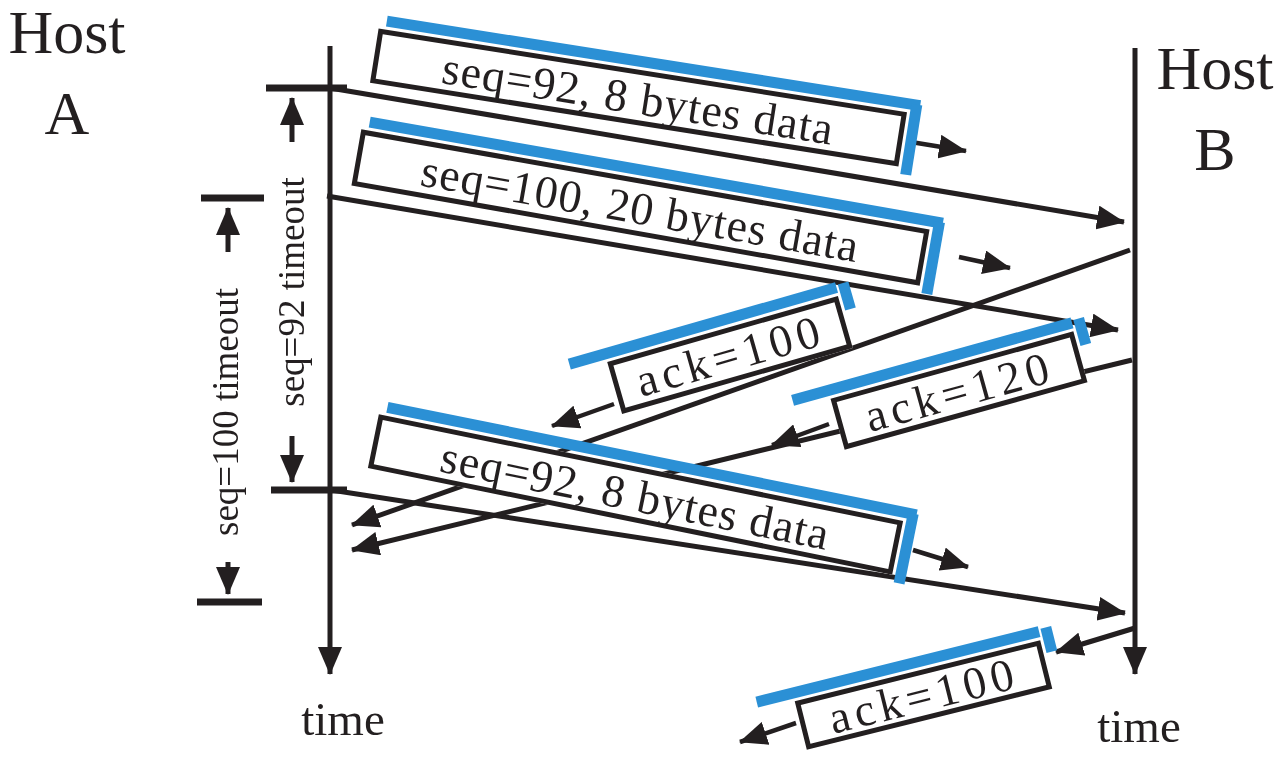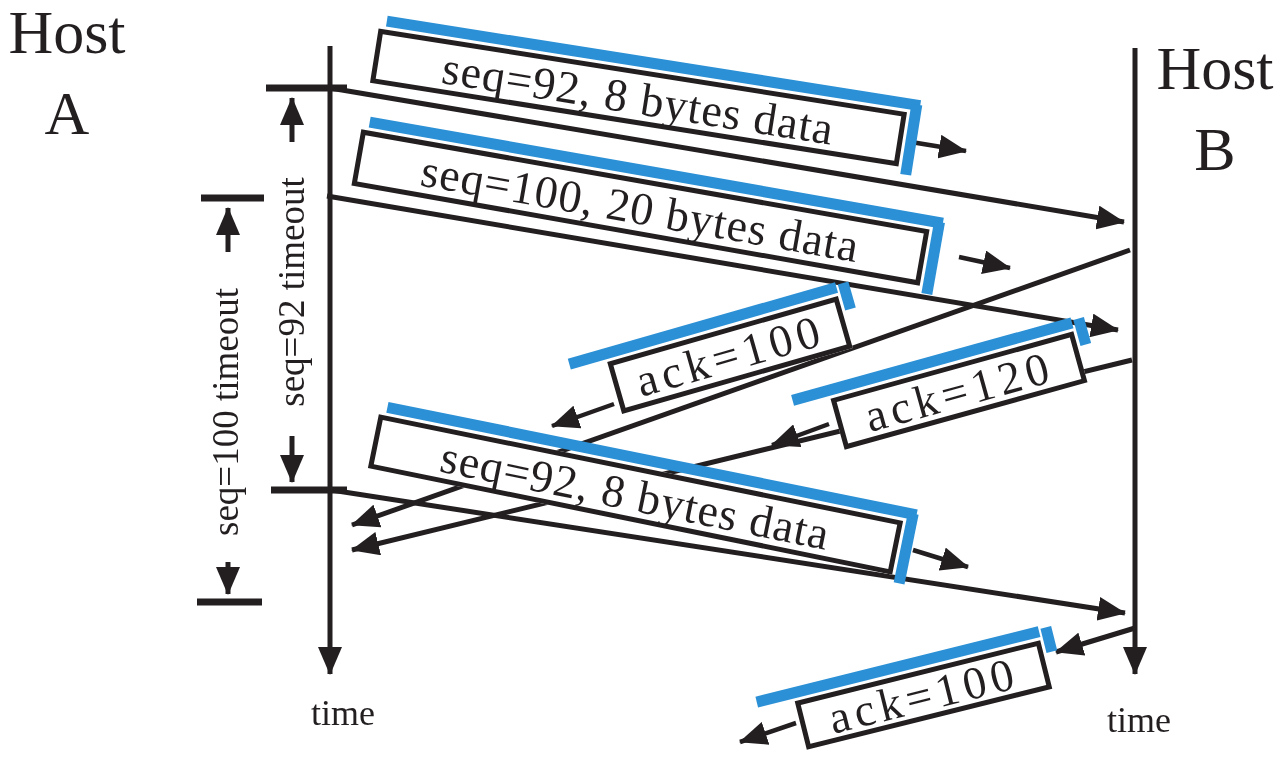--- a/index.html
+++ b/index.html
@@ -12,21 +12,21 @@
   .layer{position:absolute;left:0;top:0;width:1280px;height:757px;}
   .layer line{stroke:var(--ink,#231f20);fill:none;}
   .tl{stroke-width:5px;}
   .seg{stroke-width:5px;}
   .mini{stroke-width:4.5px;}
   .tick{stroke-width:7px;}
   .stem{stroke-width:5px;}
   .ah-path{fill:var(--ink,#231f20);}
 
   .host{position:absolute;font-size:62px;line-height:1.3;text-align:center;}
-  .time-label{position:absolute;font-size:36px;text-align:center;}
+  .time-label{position:absolute;font-size:47px;text-align:center;}
 
   .vlabel{
     position:absolute;height:42px;line-height:42px;font-size:37px;
     text-align:center;white-space:nowrap;transform:rotate(-90deg);
   }
 
   .box{
     position:absolute;box-sizing:border-box;background:#fff;
     border:5px solid var(--ink,#231f20);
     display:flex;align-items:center;justify-content:center;

